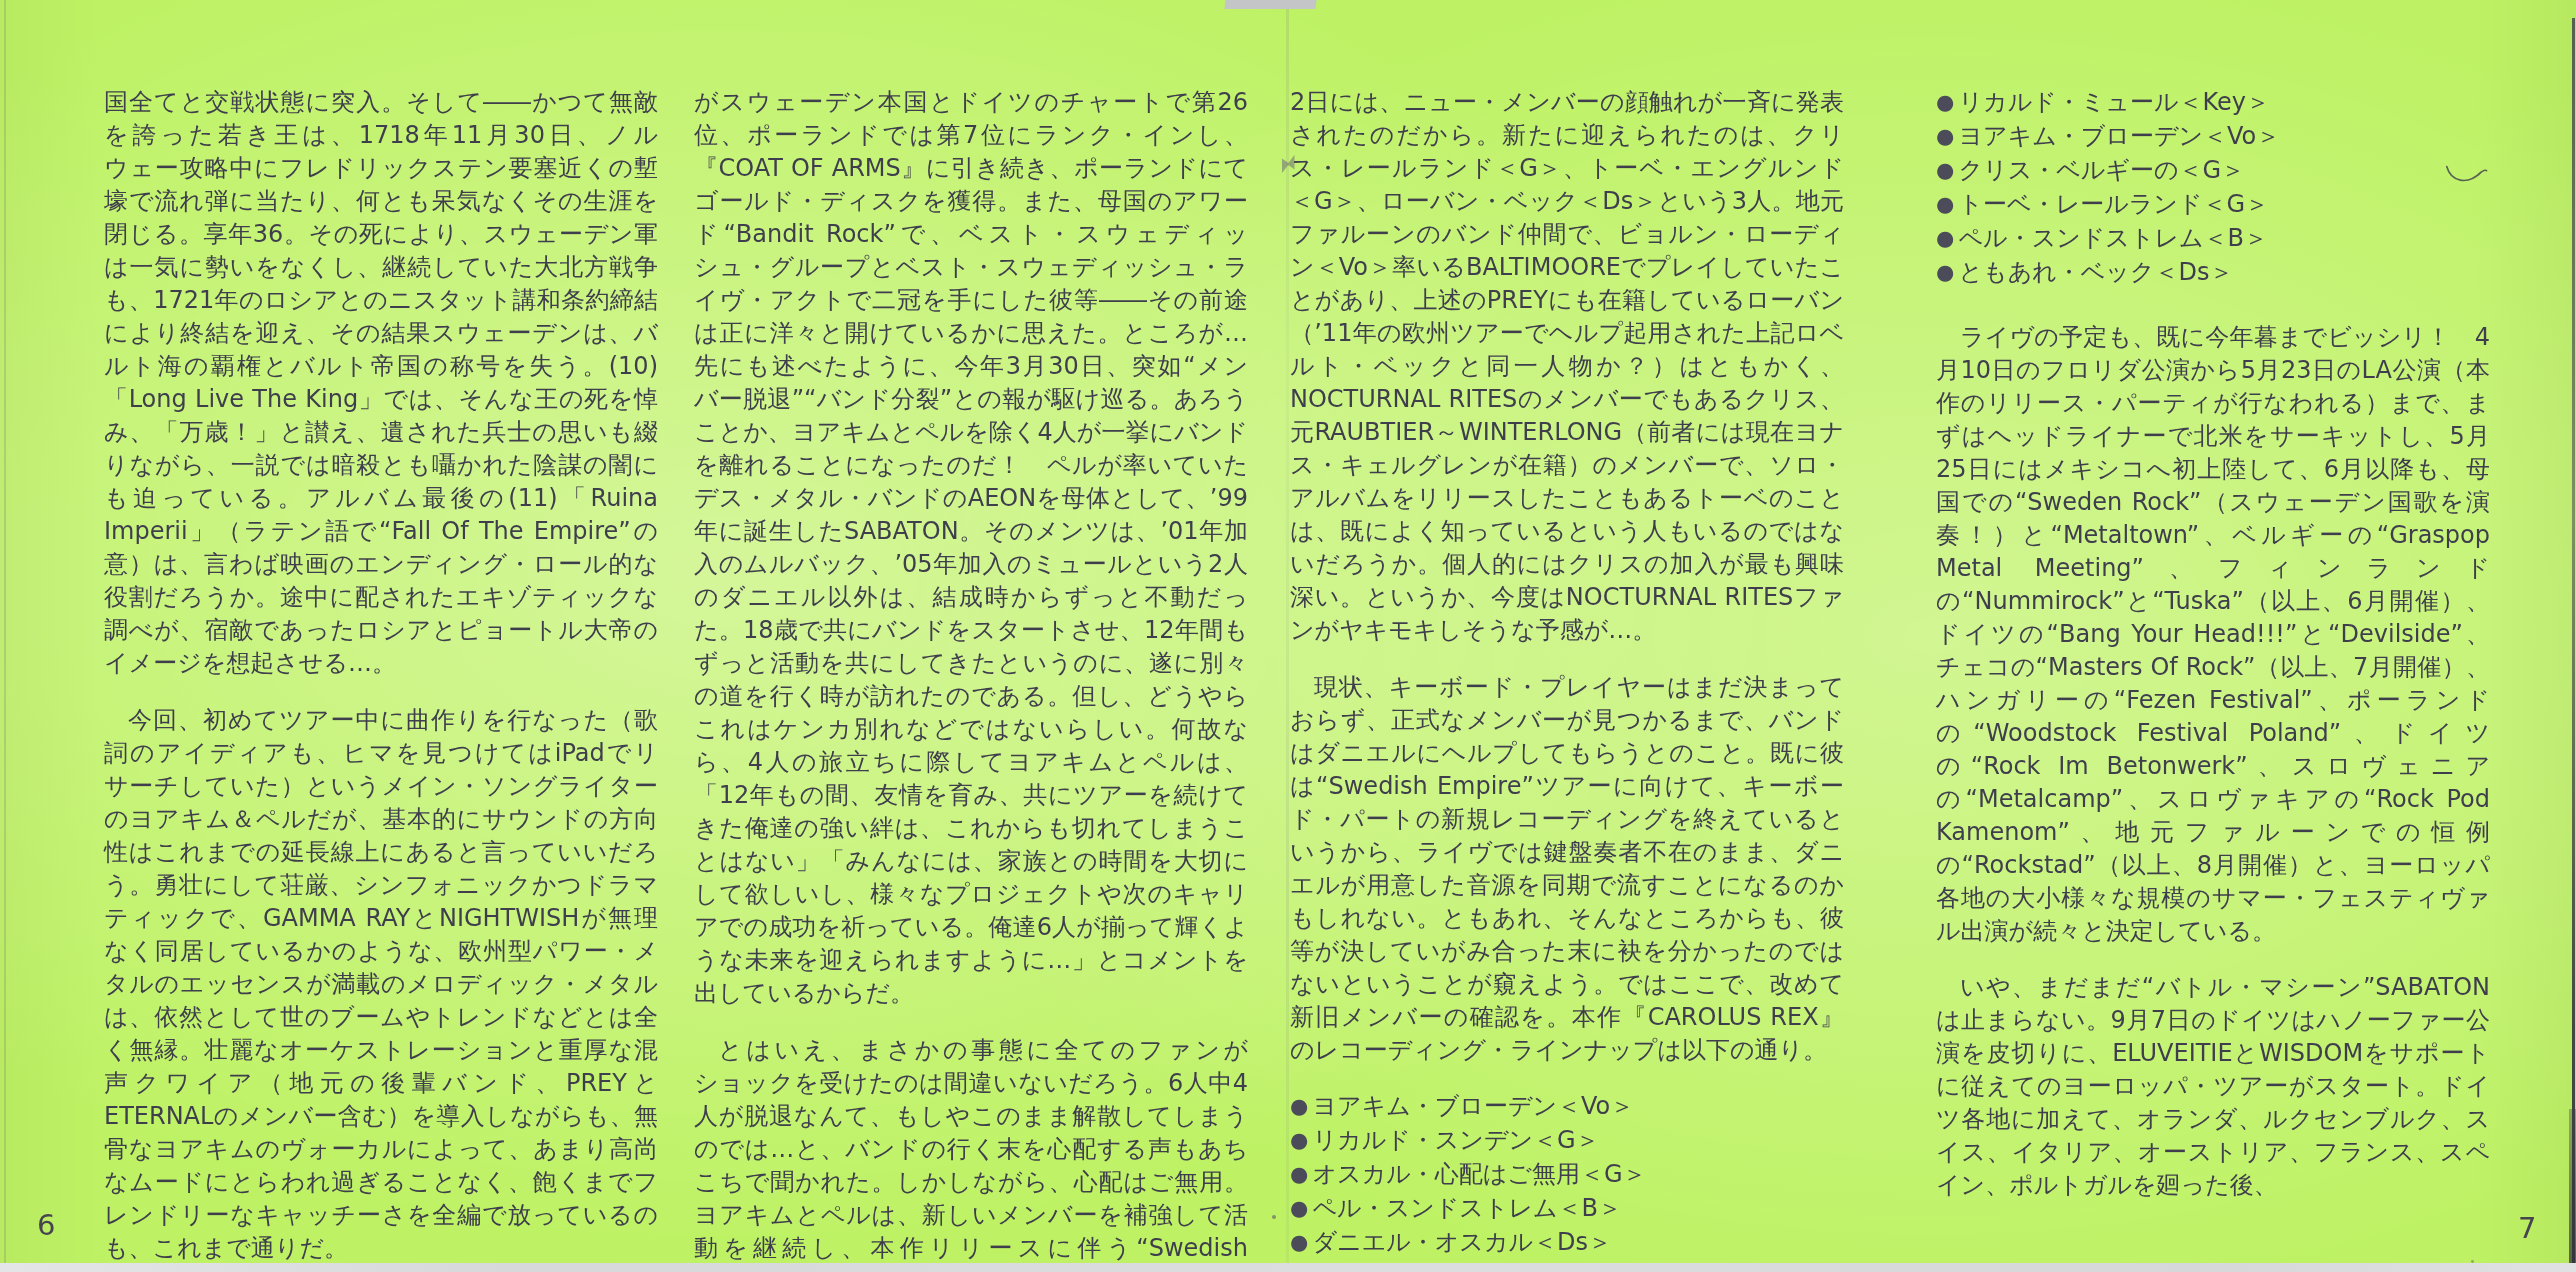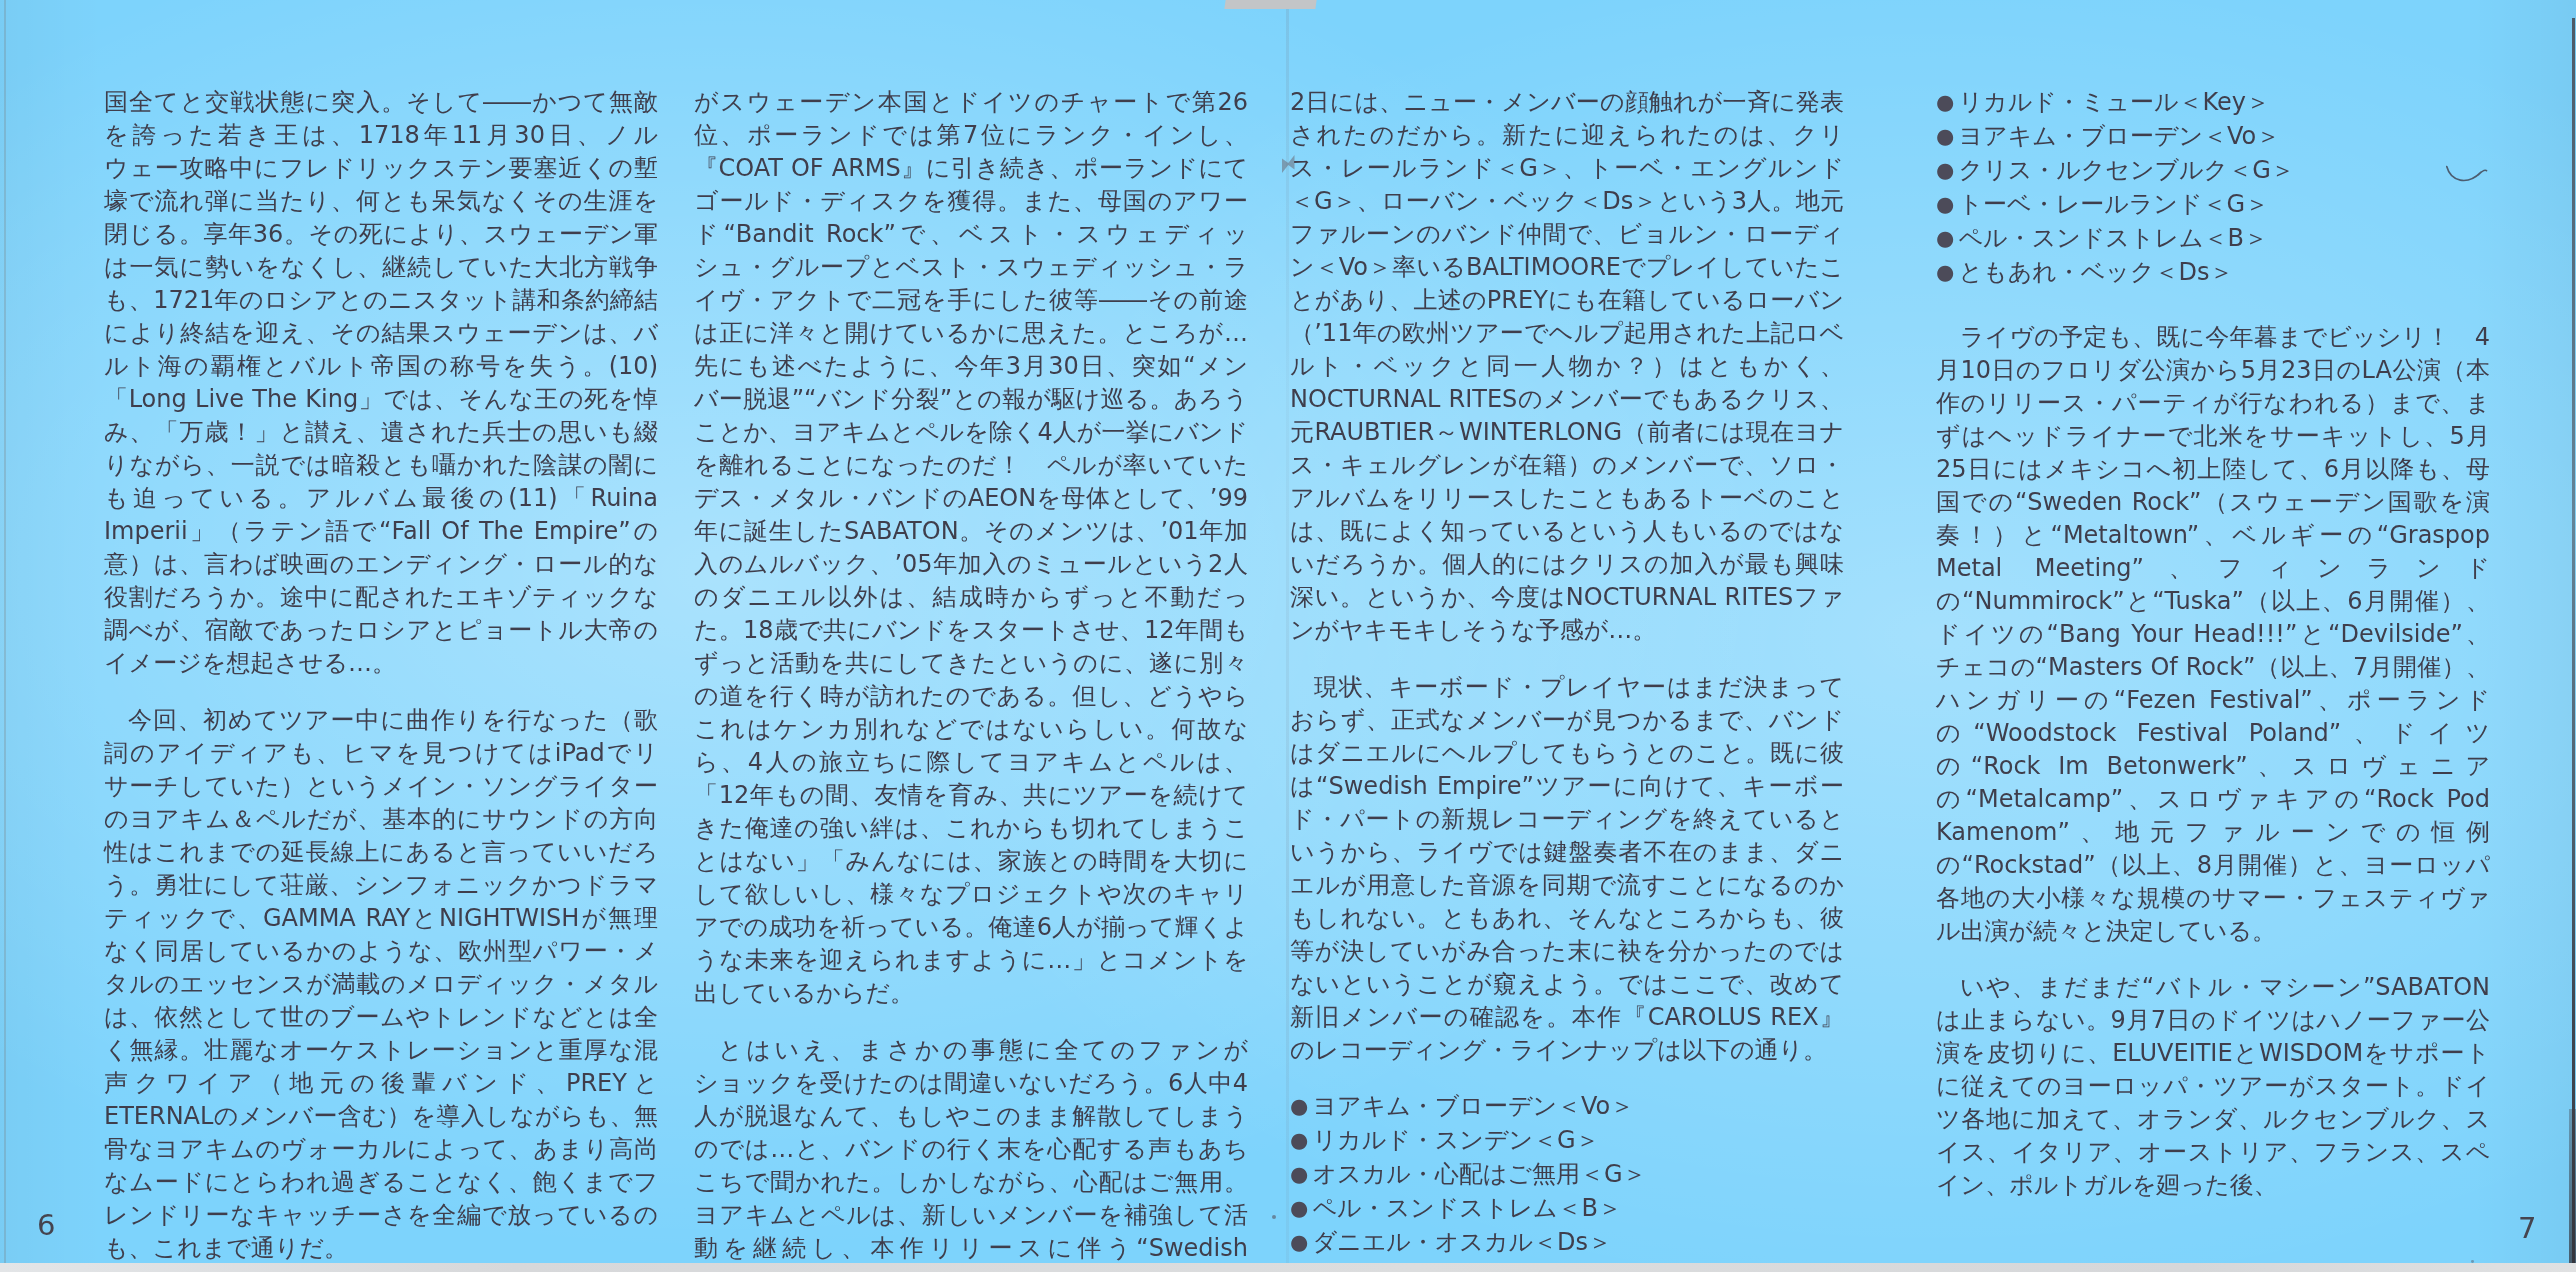--- a/index.html
+++ b/index.html
@@ -4,21 +4,21 @@
 <style>
   html,body{margin:0;padding:0;}
   body{
     width:2576px;height:1272px;
     background:#e9e7e4;
     font-family:"DejaVu Sans","Liberation Sans",sans-serif;
     overflow:hidden;
   }
   .spread{
     position:relative;width:2576px;height:1272px;
-    background:#7dd3fc;
+    background:#bef264;
   }
   
   .spread::before{
     content:"";position:absolute;inset:0;
     background:
       radial-gradient(ellipse 1524px 970px at 28% 45%, rgba(255,255,255,.35), rgba(0,0,0,0) 70%),
       radial-gradient(ellipse 1524px 970px at 75% 50%, rgba(255,255,255,.30), rgba(0,0,0,0) 70%),
       linear-gradient(90deg, rgba(0,0,0,.03) 0%, rgba(0,0,0,0) 4%, rgba(0,0,0,0) 96%, rgba(0,0,0,.04) 100%);
     pointer-events:none;
   }
@@ -118,21 +118,21 @@
       <div class="member-item">
         <span class="bullet">●</span>
         <span>リカルド・ミュール＜Key＞</span>
       </div>
       <div class="member-item">
         <span class="bullet">●</span>
         <span>ヨアキム・ブローデン＜Vo＞</span>
       </div>
       <div class="member-item">
         <span class="bullet">●</span>
-        <span>クリス・ルクセンブルク＜G＞</span>
+        <span>クリス・ベルギーの＜G＞</span>
       </div>
       <div class="member-item">
         <span class="bullet">●</span>
         <span>トーベ・レールランド＜G＞</span>
       </div>
       <div class="member-item">
         <span class="bullet">●</span>
         <span>ペル・スンドストレム＜B＞</span>
       </div>
       <div class="member-item">

